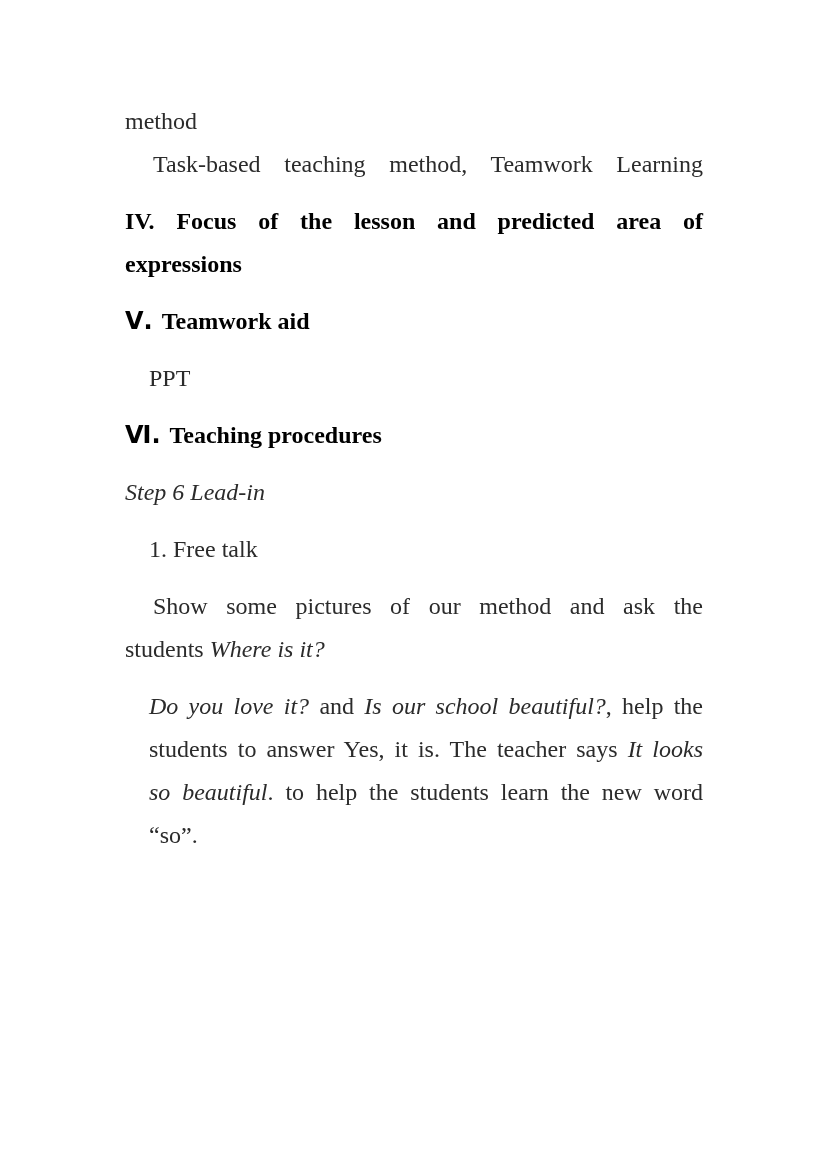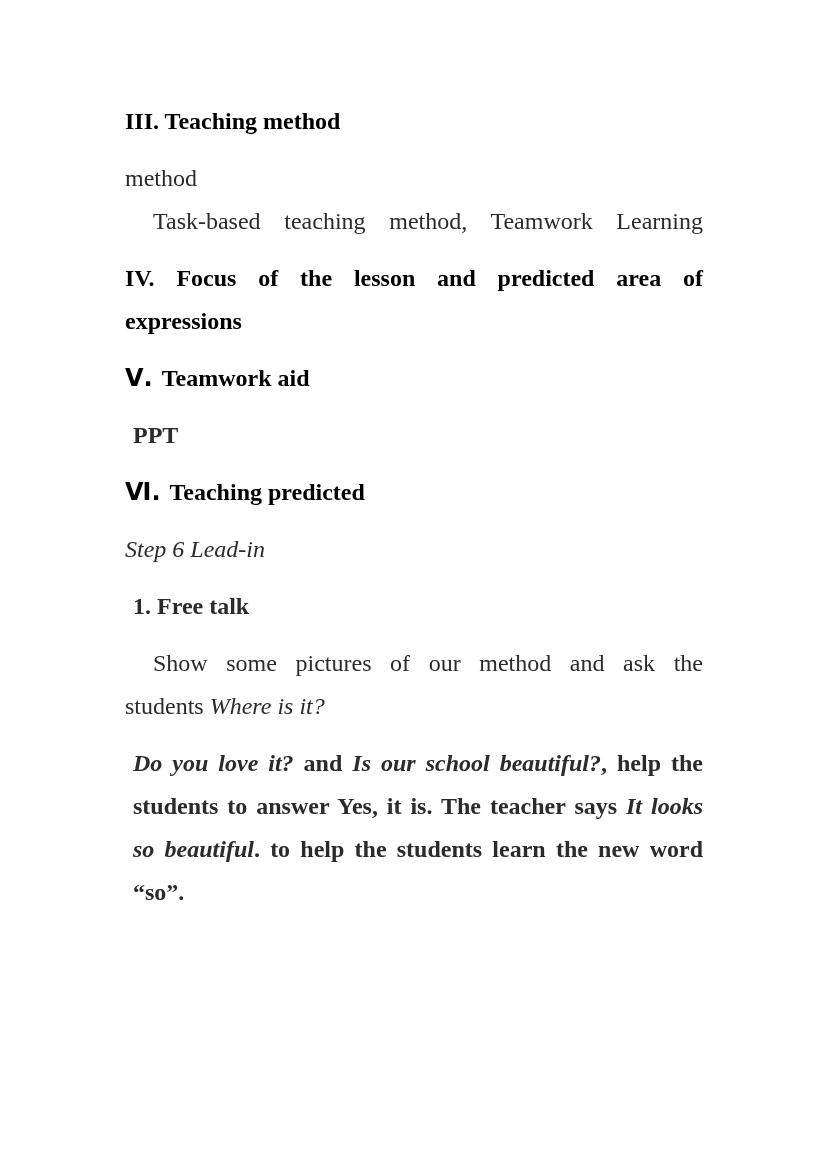--- a/index.html
+++ b/index.html
@@ -32,35 +32,32 @@
   }
   .line.left {
     text-align: left;
     text-align-last: left;
   }
   .heading .line {
     font-weight: bold;
     color: var(--heading-color);
   }
   .indent-first { text-indent: 28px; }
-  .indent-left { margin-left: 8px; font-weight: bold; }
+  .indent-left { margin-left: 24px; }
   .it { font-style: italic; }
   .rn {
     font-family: "DejaVu Sans", "Liberation Sans", sans-serif;
     margin-right: 9px;
   }
 </style>
 </head>
 <body>
 
 <div class="page">
 
-  <div class="block heading">
-    <div class="line left">III. Teaching method</div>
-  </div>
 
   <div class="block">
     <div class="line left">method</div>
     <div class="line indent-first">Task-based teaching method, Teamwork Learning</div>
   </div>
 
   <div class="block heading">
     <div class="line">IV. Focus of the lesson and predicted area of</div>
     <div class="line left">expressions</div>
   </div>
@@ -68,21 +65,21 @@
 
   <div class="block heading">
     <div class="line left"><span class="rn">Ⅴ.</span><span>Teamwork aid</span></div>
   </div>
 
   <div class="block">
     <div class="line left indent-left">PPT</div>
   </div>
 
   <div class="block heading">
-    <div class="line left"><span class="rn">Ⅵ.</span><span>Teaching predicted</span></div>
+    <div class="line left"><span class="rn">Ⅵ.</span><span>Teaching procedures</span></div>
   </div>
 
   <div class="block">
     <div class="line left it">Step 6 Lead-in</div>
   </div>
 
   <div class="block">
     <div class="line left indent-left">1. Free talk</div>
   </div>
 

